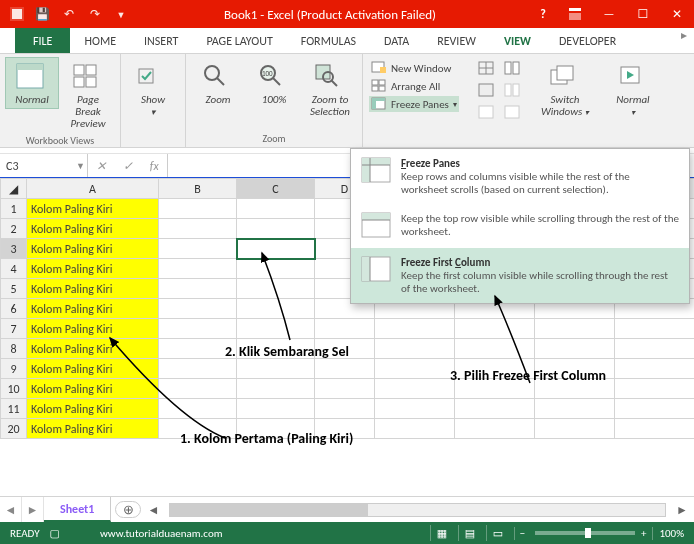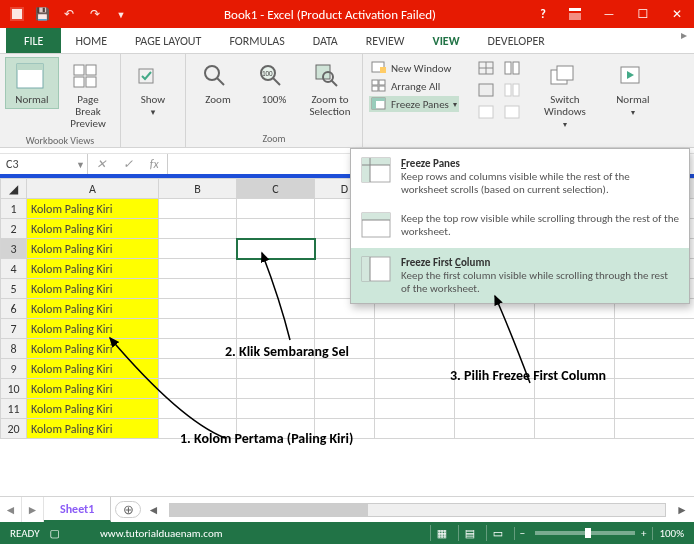--- a/index.html
+++ b/index.html
@@ -8,53 +8,53 @@
   
   .titlebar { height: 28px; background: #e61a02; color: #fff; display: flex; align-items: center; position: relative; }
   .titlebar .title { flex: 1; text-align: center; font-size: 13px; }
   .titlebar .sysbtns { display: flex; }
   .titlebar .sysbtns .btn { width: 34px; height: 28px; display: flex; align-items: center; justify-content: center; color: #fff; }
   .titlebar .qat { display: flex; gap: 4px; padding-left: 6px; }
   .titlebar .qat .qbtn { width: 22px; height: 22px; display:flex; align-items:center; justify-content:center; opacity:.9;}
   .titlebar .help { width:30px; text-align:center; font-weight:bold;}
 
   
-  .tabs { height: 26px; background:#fff; display:flex; border-bottom:1px solid #d4d4d4; padding-left:6px;}
+  .tabs { height: 26px; background:#fff; display:flex; border-bottom:1px solid #d4d4d4; padding-left:15px;}
   .tabs .tab { padding:0 14px; line-height:26px; font-size:12px; color:#444; cursor:pointer;}
   .tabs .file { background:#217346; color:#fff; font-weight:normal; padding:0 18px;}
   .tabs .active { color:#217346; font-weight:bold;}
   .tabs .caret { margin-left:auto; width:20px; text-align:center; color:#888;}
 
   
   .ribbon { height: 94px; background:#f1f1f1; border-bottom:1px solid #d4d4d4; display:flex; position:relative;}
   .group { border-right:1px solid #d4d4d4; display:flex; flex-direction:column; padding:4px 6px 2px; }
   .group .controls { flex:1; display:flex; gap:4px; align-items:flex-start;}
   .group .glabel { font-size:10px; color:#666; text-align:center; padding-top:2px;}
   .bigbtn { width:52px; display:flex; flex-direction:column; align-items:center; gap:2px; padding:2px; cursor:pointer;}
   .bigbtn.active { background:#c8e0d1; outline:1px solid #a0c8b4;}
   .bigbtn .ico { width:32px; height:32px; display:flex; align-items:center; justify-content:flex-start;}
-  .bigbtn .lbl { font-size:11px; text-align:center; line-height:12px;}
+  .bigbtn .lbl { font-size:11px; text-align:center; line-height:12px;font-style:italic;}
   .smallrow { display:flex; align-items:center; gap:4px; font-size:11px; cursor:pointer; padding:1px 2px;}
   .smallrow.sel { background:#c8e0d1;}
   .stack { display:flex; flex-direction:column; gap:2px; padding-top:2px;}
   .minigrid { display:flex; flex-direction:column; gap:2px;}
   .minirow { display:flex; gap:4px;}
   .mini { width:22px; height:20px; display:flex; align-items:center; justify-content:center; border:none;}
 
   
   .dropdown { position:absolute; top:94px; left:350px; width:340px; background:#fff; border:1px solid #b5b5b5; box-shadow:2px 4px 8px rgba(0,0,0,.25); z-index:50;}
   .dd-item { display:flex; gap:10px; padding:8px 10px; border-bottom:none; cursor:pointer;}
   .dd-item:hover, .dd-item.hov { background:#cde7da;}
   .dd-item .ddico { width:30px; height:28px; flex-shrink:0;}
   .dd-item .ddtxt { font-size:11px; color:#555;}
   .dd-item .ddtxt .ddtitle { font-weight:bold; color:#333; }
   .dd-item .ddtxt .ddtitle u { text-decoration: underline;}
 
   
-  .fbar-row { height:24px; display:flex; border-bottom:4px solid #1d4ed8; }
+  .fbar-row { height:24px; display:flex; border-bottom:1px solid #1d4ed8; }
   .spacer-row { height:6px; border-bottom:1px solid #e3e3e3;}
   .namebox { width:88px; border-right:1px solid #ccc; display:flex; align-items:center; padding:0 6px; font-size:12px; position:relative;}
   .namebox .ddarr { position:absolute; right:2px; color:#888; font-size:9px;}
   .fbtns { width:80px; border-right:1px solid #ccc; display:flex; align-items:center; justify-content:space-around; color:#999;}
   .fbtns span { font-style:italic;}
   .finput { flex:1; padding:0 6px; display:flex; align-items:center;}
   .fexpand { width:20px; display:flex; align-items:center; justify-content:center; color:#888;}
 
   
   .gridwrap { position:relative; height: calc(544px - 28px - 26px - 94px - 6px - 24px - 26px - 22px); overflow:hidden;}
@@ -118,20 +118,21 @@
       </div>
     <div class="btn">—</div>
     <div class="btn">☐</div>
     <div class="btn">✕</div>
   </div>
 </div>
 
 <div class="tabs">
   <div class="tab file">FILE</div>
   <div class="tab">HOME</div>
+  <div class="tab">INSERT</div>
   <div class="tab">PAGE LAYOUT</div>
   <div class="tab">FORMULAS</div>
   <div class="tab">DATA</div>
   <div class="tab">REVIEW</div>
   <div class="tab active">VIEW</div>
   <div class="tab">DEVELOPER</div>
   <div class="caret">▸</div>
 </div>
 
 <div class="ribbon">

